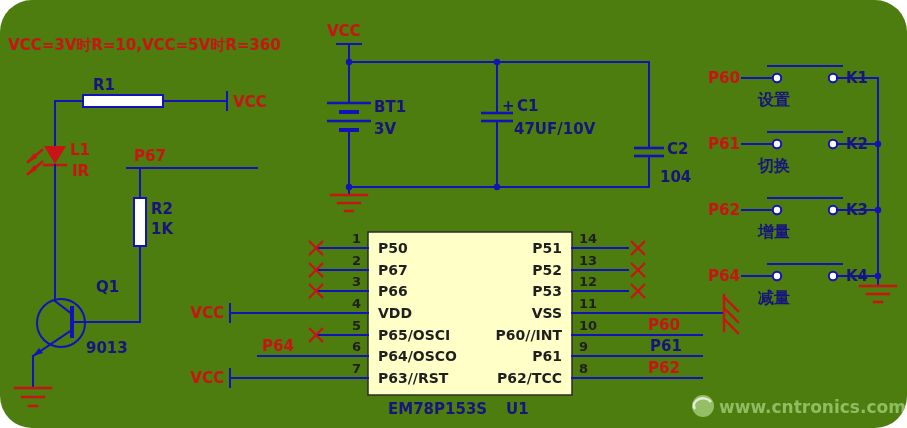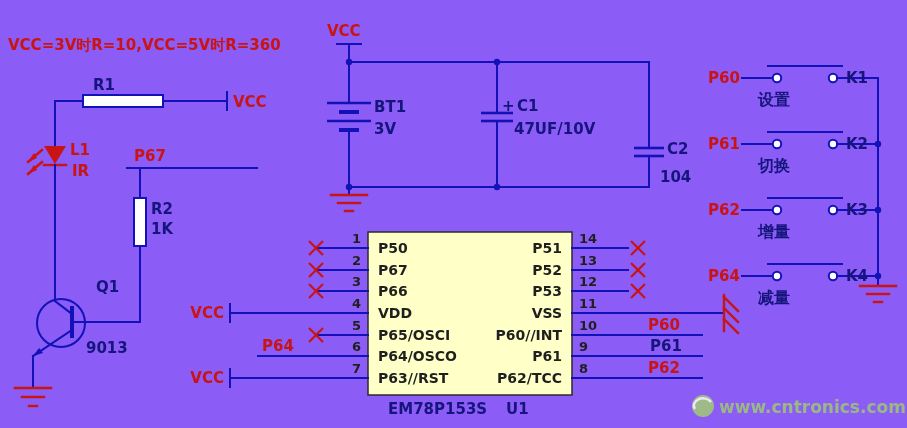--- a/index.html
+++ b/index.html
@@ -1,16 +1,16 @@
 <!DOCTYPE html>
 <html><head>
 <meta charset="utf-8">
 <style>
   html,body{margin:0;padding:0;background:#ffffff;}
-  .stage{width:907px;height:428px;position:relative;background:#8b5cf6;overflow:hidden;}
+  .stage{width:907px;height:428px;position:relative;background:#4d7c0f;overflow:hidden;border-radius:32px;}
   svg text{font-family:"DejaVu Sans","Liberation Sans",sans-serif;font-weight:bold;}
   .red{fill:#c81414;}
   .navy{fill:#15157d;}
   .t15{font-size:15px;}
   .t16{font-size:16px;}
   .wire{stroke:#1212b8;stroke-width:2;fill:none;stroke-linecap:square;}
   .plate{stroke:#1212b8;stroke-width:2.6;fill:none;stroke-linecap:butt;}
   .thick{stroke:#1212b8;stroke-width:4;fill:none;}
   .comp{fill:#ffffff;stroke:#1212b8;stroke-width:2;}
   .redshape{fill:#c81414;}

